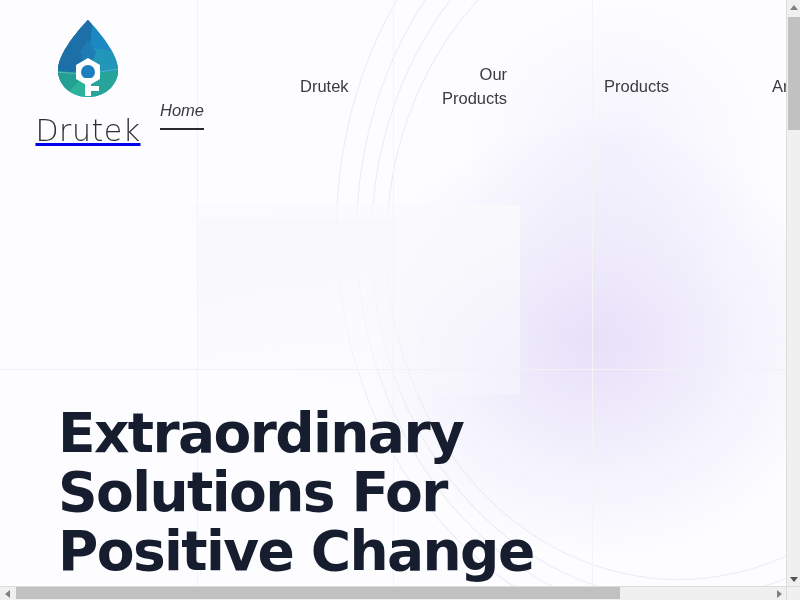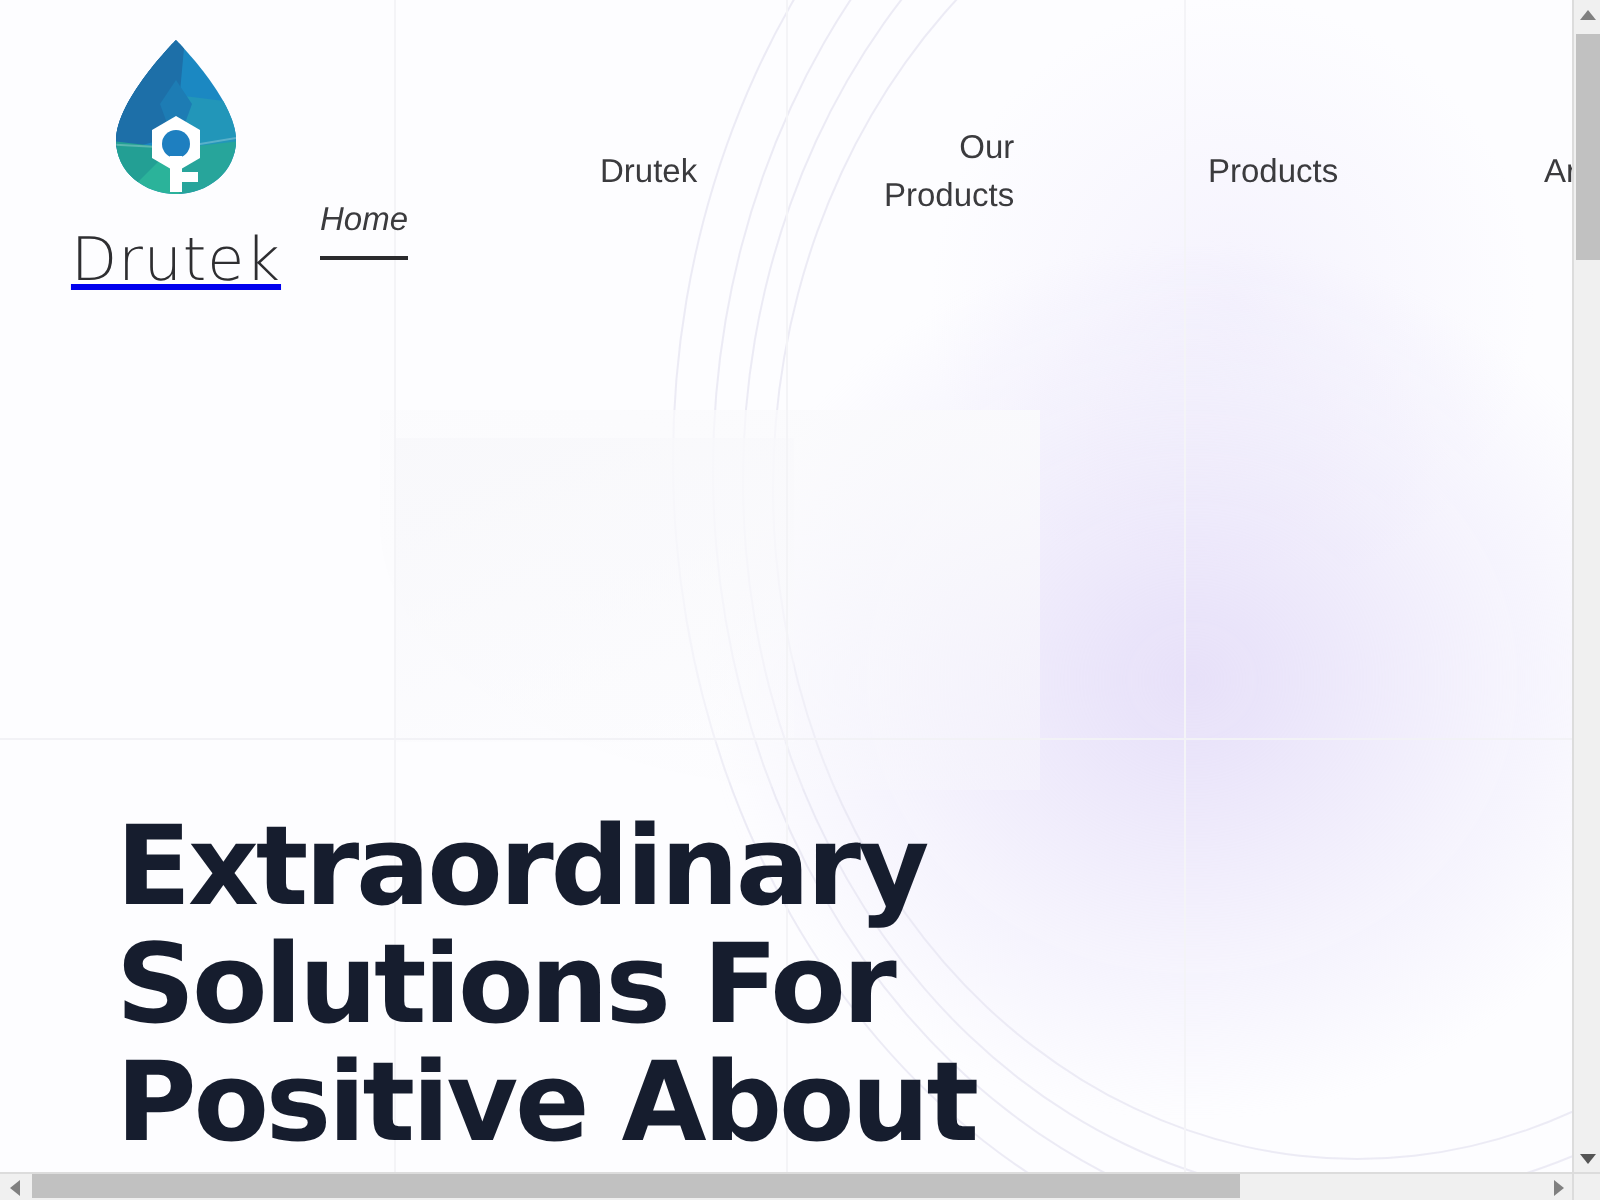--- a/index.html
+++ b/index.html
@@ -251,21 +251,21 @@
 Products</a>
       <a class="nav-link nav-services" href="#">Products</a>
       <a class="nav-link nav-articles" href="#">Art</a>
     </nav>
 
   </header>
 
   <section class="hero">
     <h1 class="hero-title">Extraordinary
 Solutions For
-Positive About</h1>
+Positive Change</h1>
   </section>
 
 </div>
 
 <div class="sb-v">
   <div class="sb-btn up">
       <span class="arw up"></span>
     </div>
   <div class="sb-thumb-v"></div>
   <div class="sb-btn down">

